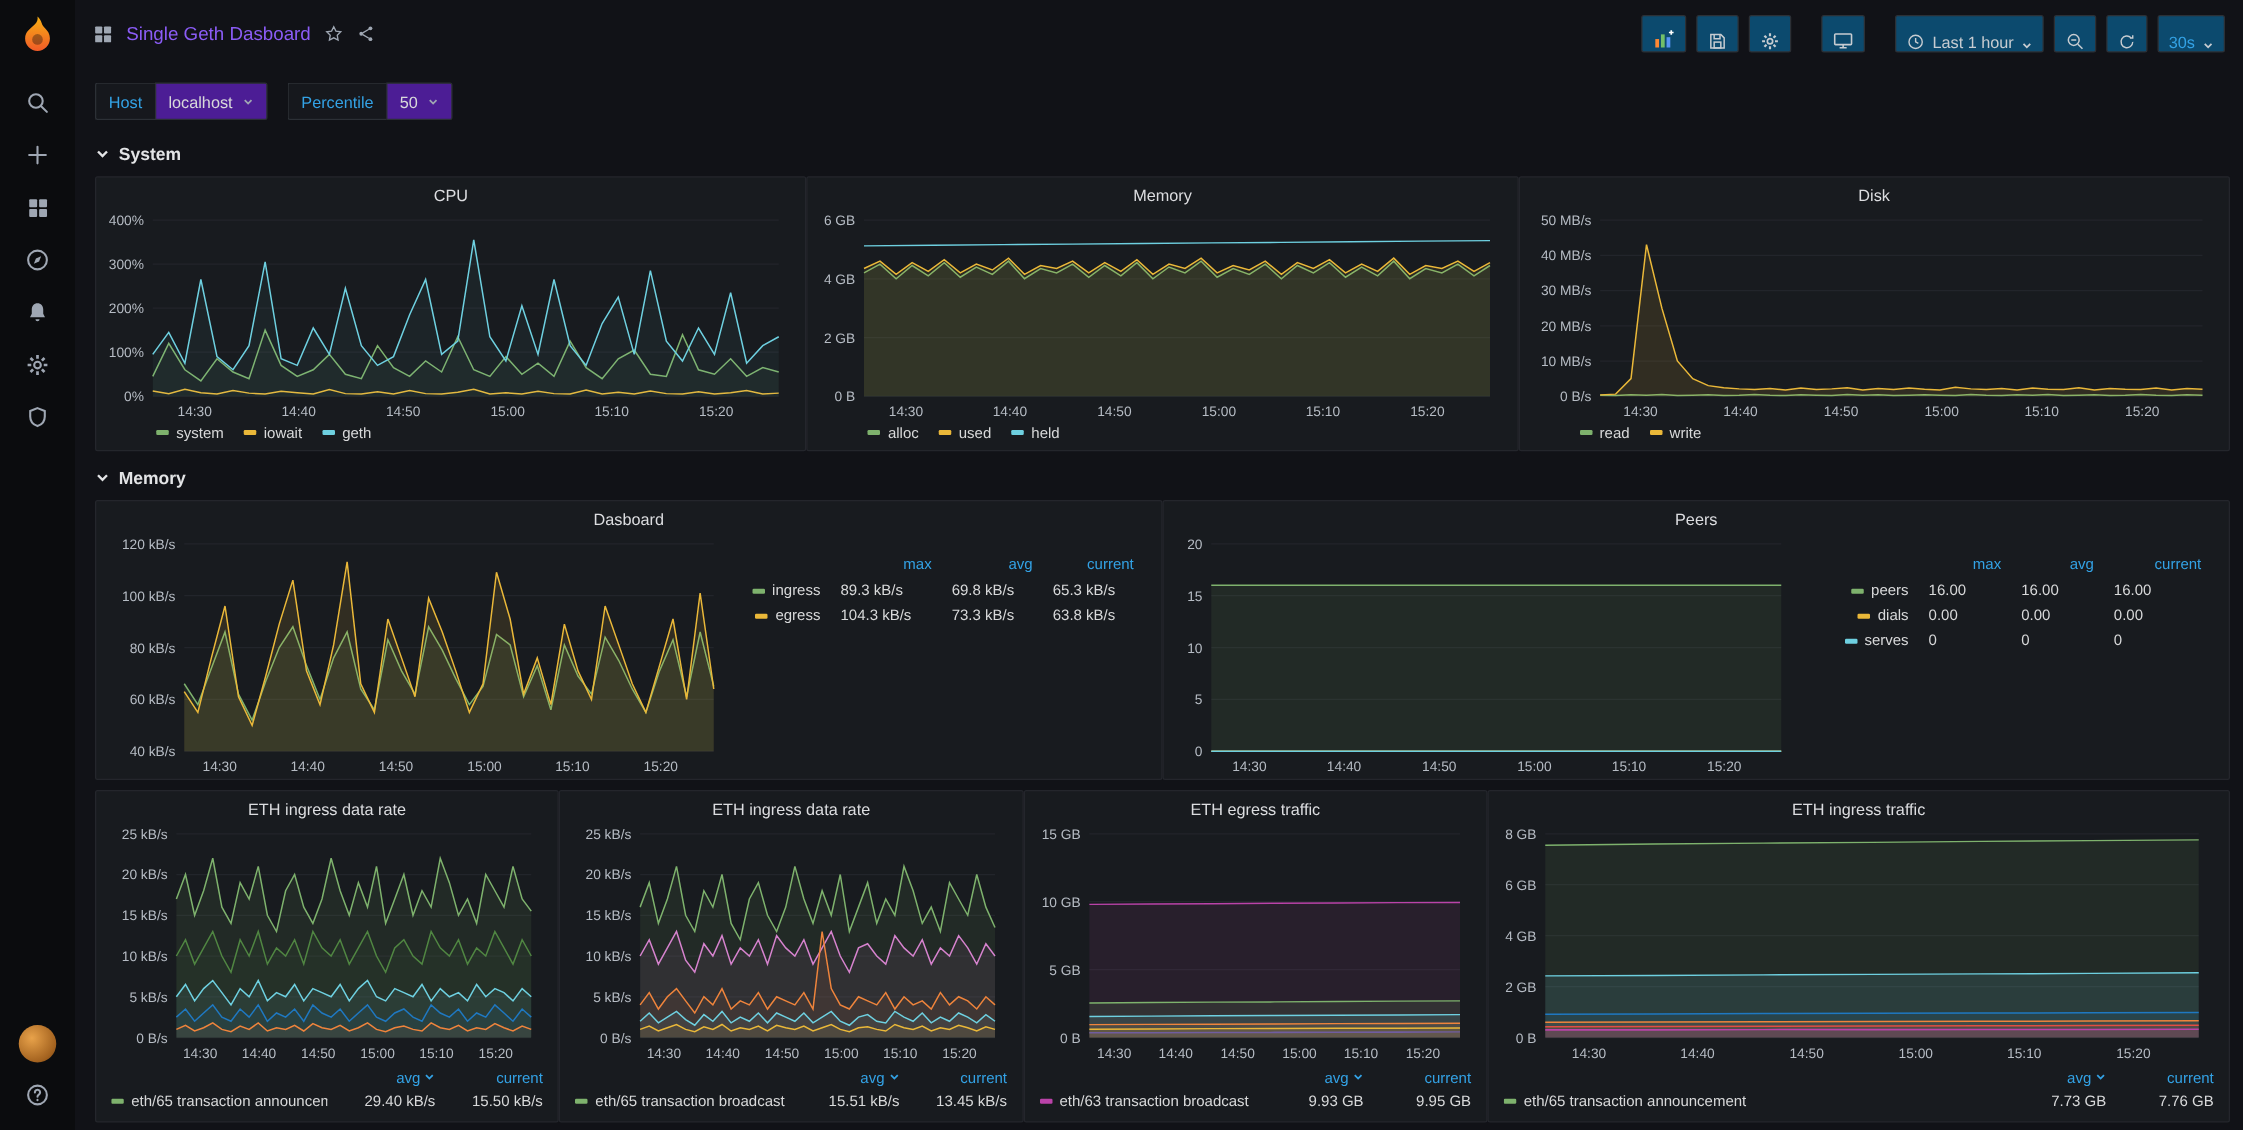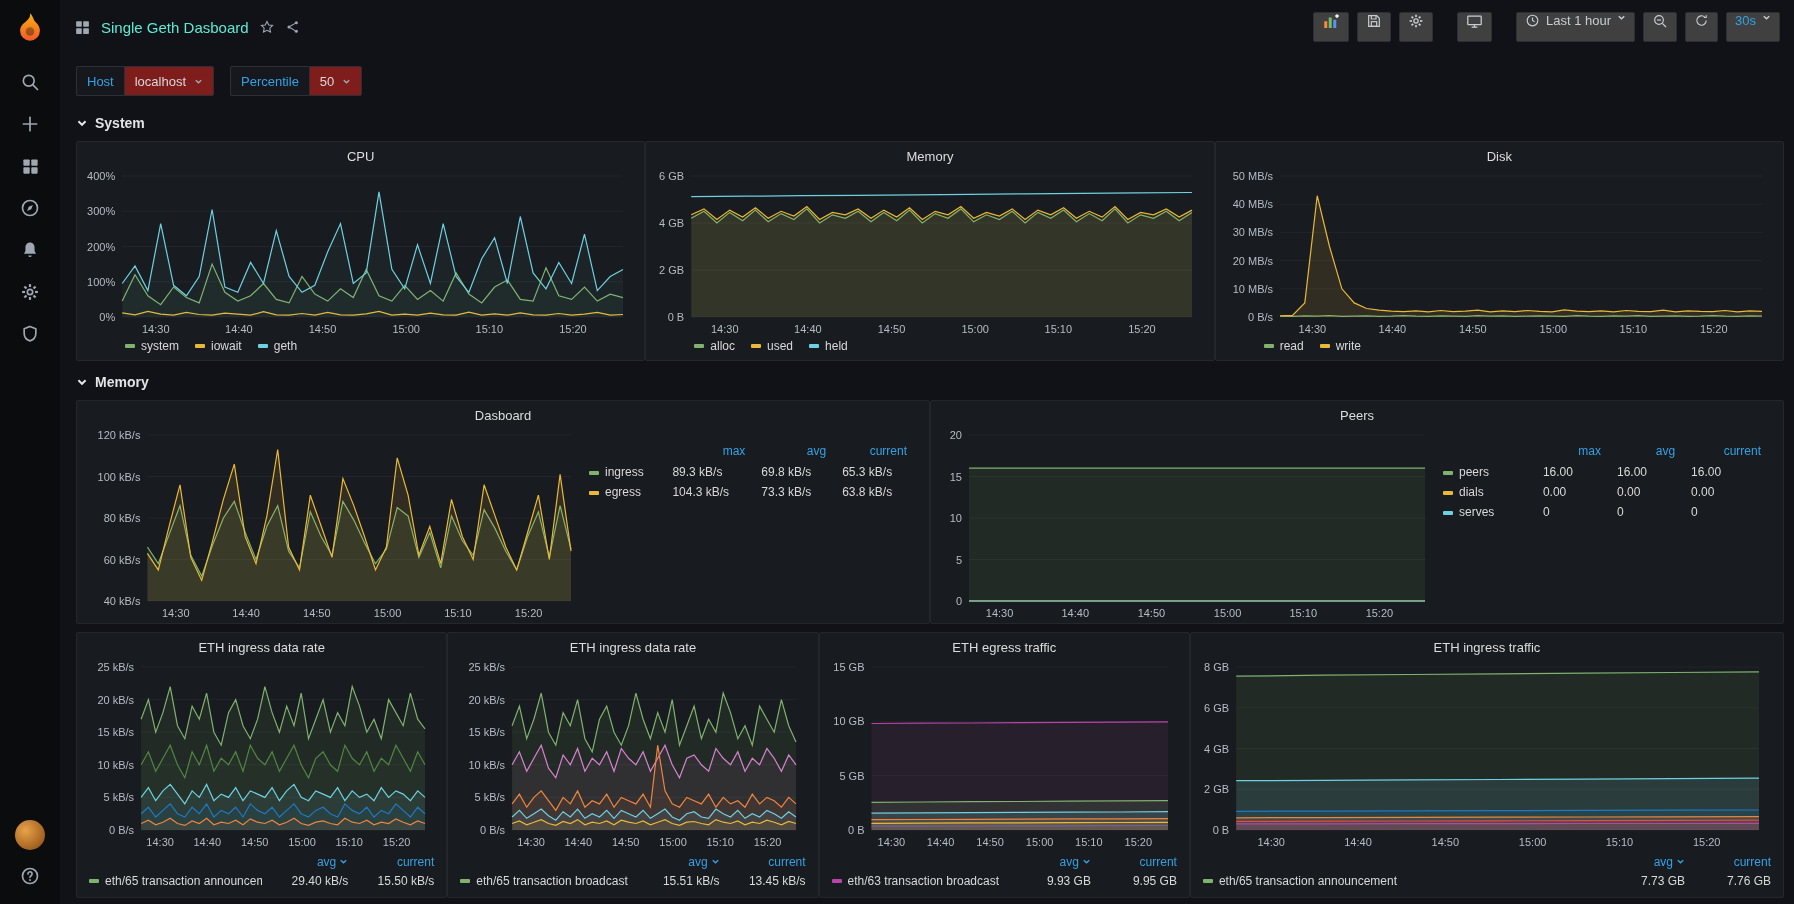--- a/index.html
+++ b/index.html
@@ -10,51 +10,51 @@
 .sidebar{width:60px;background:#0b0c0e;display:flex;flex-direction:column;align-items:center;flex:none}
 .logo{width:46px;height:46px;margin:5px 0 12px;display:flex;align-items:center;justify-content:center;cursor:pointer}
 .side-icons{display:flex;flex-direction:column;align-items:center;gap:4px;width:100%}
 .side-btn{width:100%;height:38px;display:flex;align-items:center;justify-content:center;color:#9fa7b3;cursor:pointer;background:none;border:none}
 .side-bottom{margin-top:auto;display:flex;flex-direction:column;align-items:center;gap:12px;padding-bottom:14px;width:100%}
 .avatar{width:30px;height:30px;border-radius:50%;background:radial-gradient(circle at 35% 35%,#e8a24a,#a3621f 70%,#6e3f12);cursor:pointer;border:none}
 
 .main{flex:1;display:flex;flex-direction:column;min-width:0}
 .navbar{height:54px;display:flex;align-items:center;justify-content:space-between;padding:0 14px;flex:none}
 .nav-left{display:flex;align-items:center;gap:10px}
-.nav-title{font-size:15px;color:#5eead4}
+.nav-title{font-size:15px;color:#8b5cf6}
 .nav-iconbtn{color:#9fa7b3;display:flex;align-items:center;cursor:pointer;background:none;border:none}
 .nav-right{display:flex;align-items:center;gap:8px}
-.nav-btn{height:30px;min-width:30px;display:flex;align-items:flex-start;gap:6px;justify-content:center;background:#404040;border:1px solid #2c3036;border-radius:2px;color:#c7ccd1;padding:0 8px;font-size:13px;cursor:pointer;font-family:inherit}
+.nav-btn{height:30px;min-width:30px;display:flex;align-items:flex-end;gap:6px;justify-content:center;background:#0c4a6e;border:1px solid #2c3036;border-radius:2px;color:#c7ccd1;padding:0 8px;font-size:13px;cursor:pointer;font-family:inherit}
 .nav-btn .blue{color:#33a2e5}
 .gap{width:8px}
 
 .submenu{display:flex;gap:16px;padding:12px 16px 10px;flex:none}
 .var{display:flex;align-items:stretch;height:30px}
 .var-label{display:flex;align-items:center;padding:0 10px;background:#16181d;border:1px solid #2c3036;border-right:none;border-radius:2px 0 0 2px;color:#33a2e5}
-.var-value{display:flex;align-items:center;gap:8px;padding:0 10px;background:#7f1d1d;border:1px solid #2c3036;border-radius:0 2px 2px 0;color:#d8d9da;cursor:pointer}
+.var-value{display:flex;align-items:center;gap:8px;padding:0 10px;background:#4c1d95;border:1px solid #2c3036;border-radius:0 2px 2px 0;color:#d8d9da;cursor:pointer}
 
 .dashboard{flex:1;padding:2px 10px 0 16px;overflow:hidden}
 .section-header{display:flex;align-items:center;gap:7px;height:26px;color:#e3e4e6;font-weight:700;font-size:14px;cursor:pointer;margin:2px 0 5px}
 .row{display:grid;gap:0;margin-bottom:8px}
 .row1{grid-template-columns:1fr 1fr 1fr;height:220px}
 .row2{grid-template-columns:1fr 1fr;height:224px}
 .row3{grid-template-columns:1fr 1fr 1fr 1.6fr;height:266px;margin-bottom:0}
 .panel{background:#181b1f;border:1px solid #24262c;border-radius:2px;display:flex;flex-direction:column;padding:4px 8px 2px;min-width:0}
 .panel-title{text-align:center;font-size:13px;font-weight:500;color:#dcdde0;padding:3px 0 2px;flex:none;cursor:pointer}
 .chart{flex:1;min-height:0}
 .panel-body{display:flex;flex:1;min-height:0}
 .panel-body .chart{flex:1}
 
 .mark{display:inline-block;width:10px;height:4px;border-radius:1px;margin-right:6px;vertical-align:middle;flex:none}
 .ilegend{display:flex;gap:16px;padding:2px 2px 5px 40px;flex:none;font-size:12px;color:#d8d9da}
 .li{display:flex;align-items:center;cursor:pointer}
 .ltable{width:320px;flex:none;border-collapse:collapse;align-self:flex-start;margin:16px 12px 0 6px;font-size:12px}
 .ltable th{color:#33a2e5;text-align:right;font-weight:500;padding:3px 2px 4px 14px;cursor:pointer}
 .ltable td{text-align:left;padding:3px 2px 3px 14px;color:#d8d9da}
-.ltable td.lname{text-align:left;padding-left:0;white-space:nowrap;cursor:pointer}
+.ltable td.lname{text-align:right;padding-left:0;white-space:nowrap;cursor:pointer}
 .blegend{flex:none;padding:2px 4px 5px;font-size:12px}
 .bl-head,.bl-row{display:flex;align-items:center;height:19px}
 .bl-name{flex:1;display:flex;align-items:center;min-width:0;white-space:nowrap;overflow:hidden;cursor:pointer}
 .bl-col{width:86px;text-align:right;flex:none}
 .bl-head .bl-col{color:#33a2e5;display:inline-flex;justify-content:flex-end;align-items:center;gap:3px;cursor:pointer}
 .tick{fill:#b6bcc4;font-size:11px;font-family:"Liberation Sans",sans-serif}
 svg{display:block}
 </style>
 </head>
 <body>

